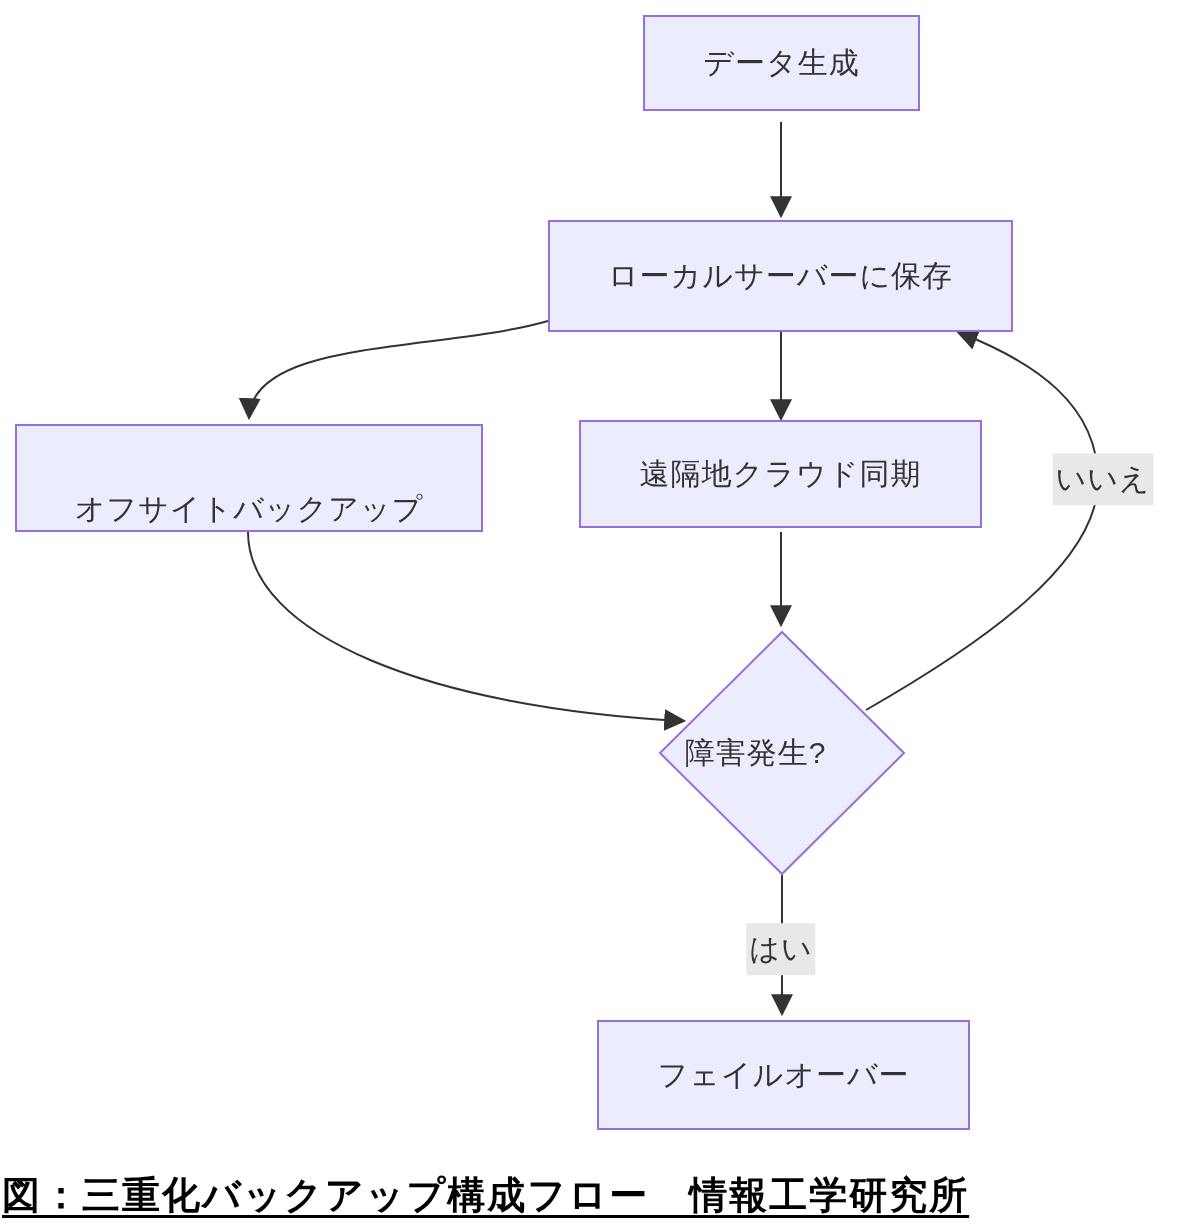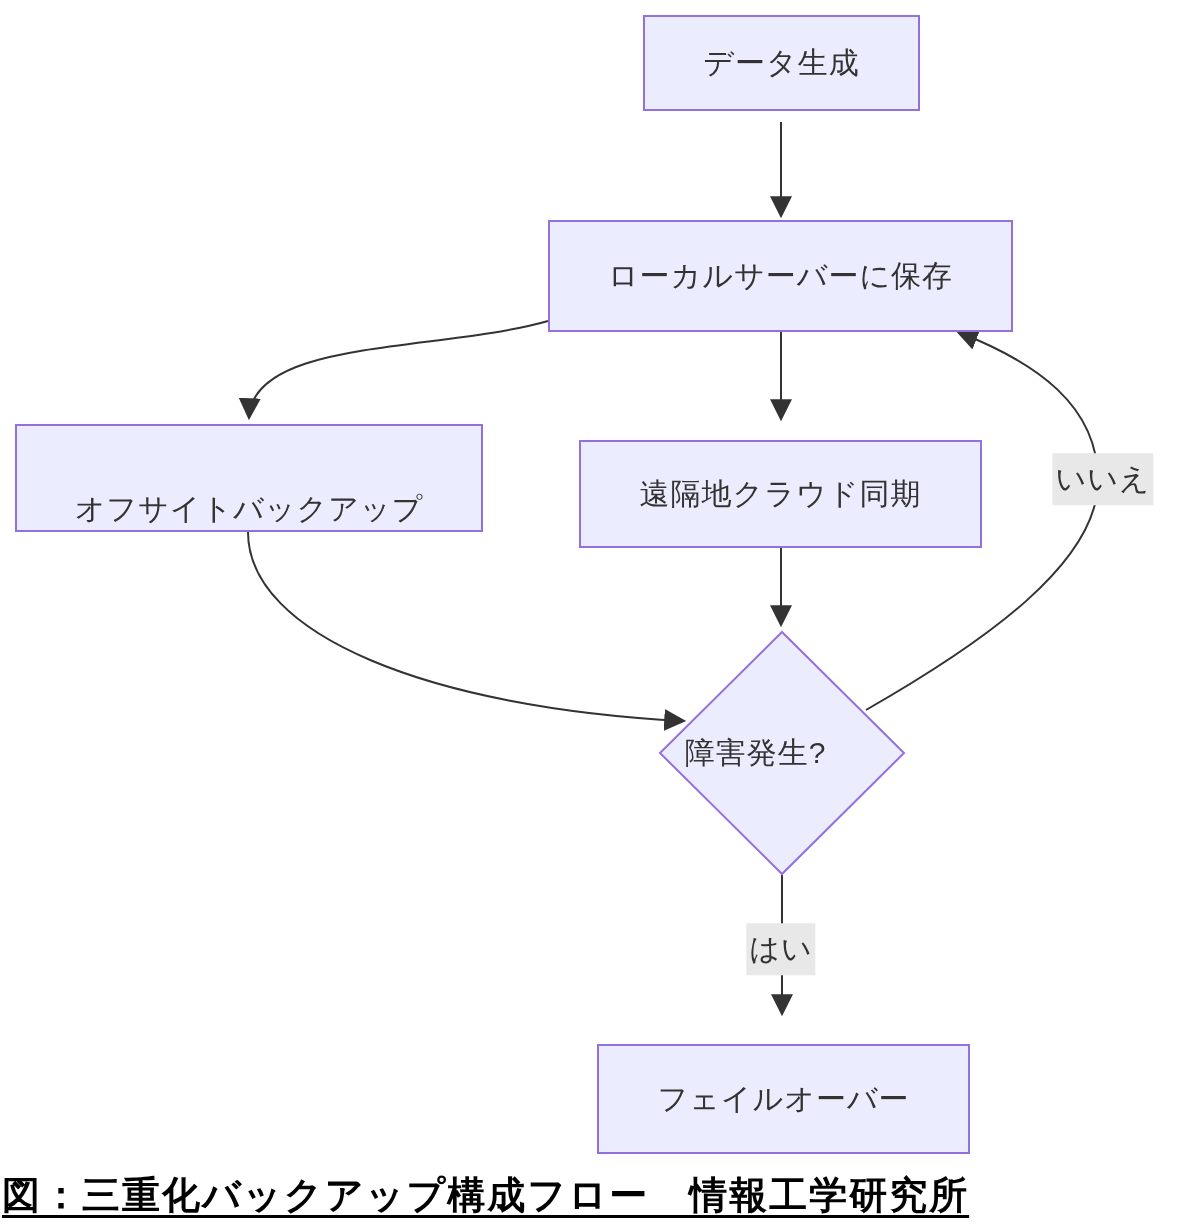--- a/index.html
+++ b/index.html
@@ -20,22 +20,22 @@
   .node{
     position:absolute;box-sizing:border-box;
     background:var(--node-fill);border:2px solid var(--node-border);
     display:flex;align-items:center;justify-content:center;
     font-size:30px;letter-spacing:1px;color:var(--text);
     white-space:nowrap;
   }
   .node-datagen{left:643px;top:15px;width:277px;height:96px;}
   .node-localsave{left:548px;top:220px;width:465px;height:112px;}
   .node-offsite{left:15px;top:424px;width:468px;height:108px;align-items:flex-end;}
-  .node-cloudsync{left:579px;top:440px;width:403px;height:108px;}
-  .node-failover{left:597px;top:1044px;width:373px;height:110px;}
+  .node-cloudsync{left:579px;top:420px;width:403px;height:108px;}
+  .node-failover{left:597px;top:1020px;width:373px;height:110px;}
   .diamond-label{
     position:absolute;left:633px;top:632px;width:245px;height:242px;
     display:flex;align-items:center;justify-content:center;
     font-size:30px;letter-spacing:1px;color:var(--text);white-space:nowrap;
   }
   .edge-label{
     position:absolute;transform:translate(-50%,-50%);
     background:var(--label-bg);color:var(--text);
     font-size:30px;letter-spacing:1px;line-height:1.45;
     padding:4px 3px;white-space:nowrap;

